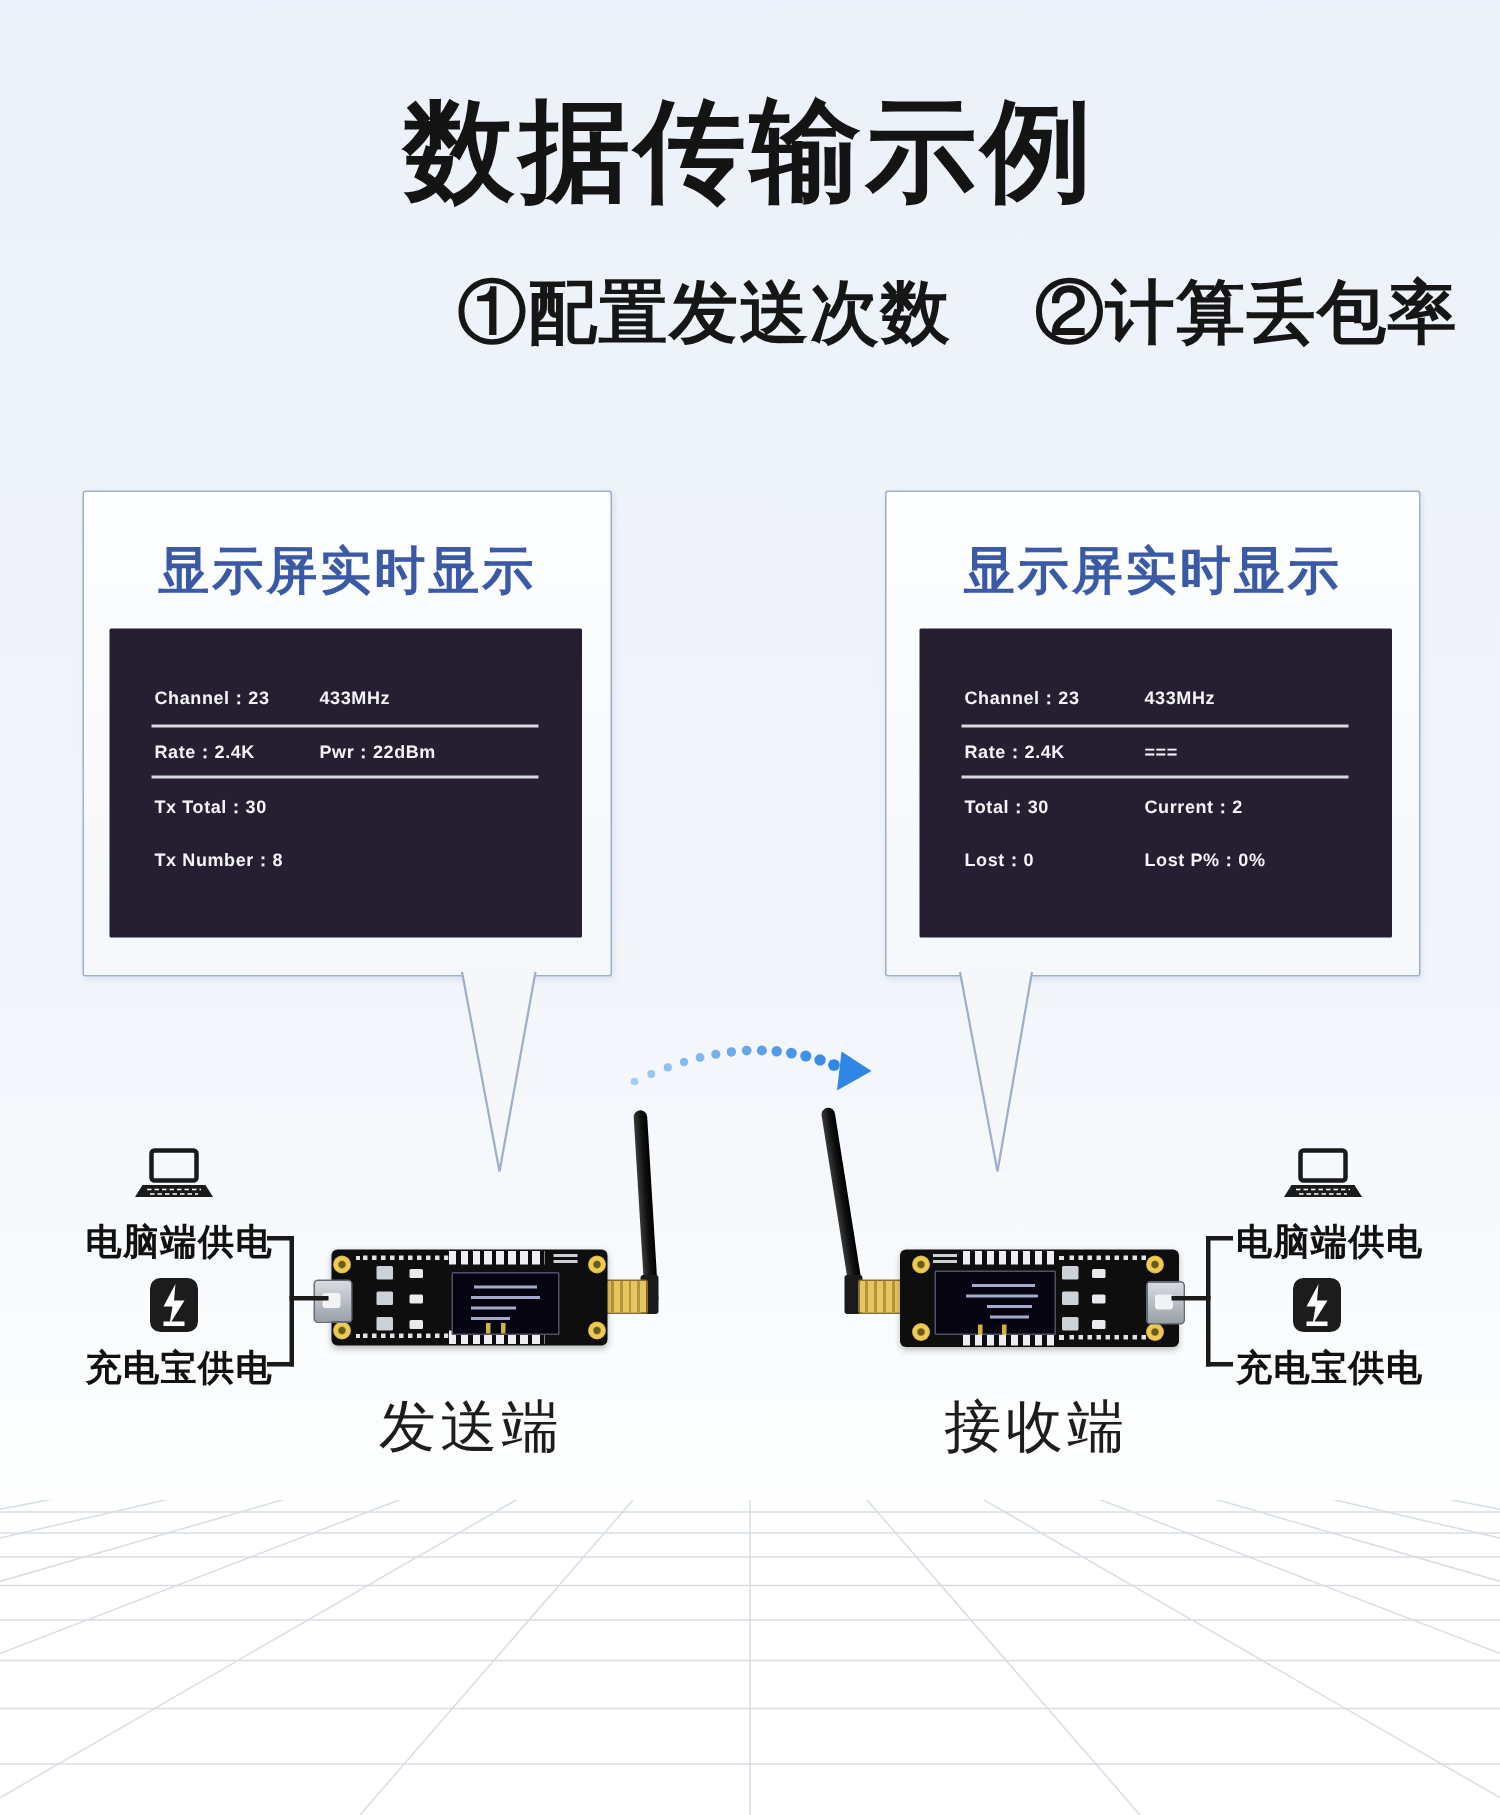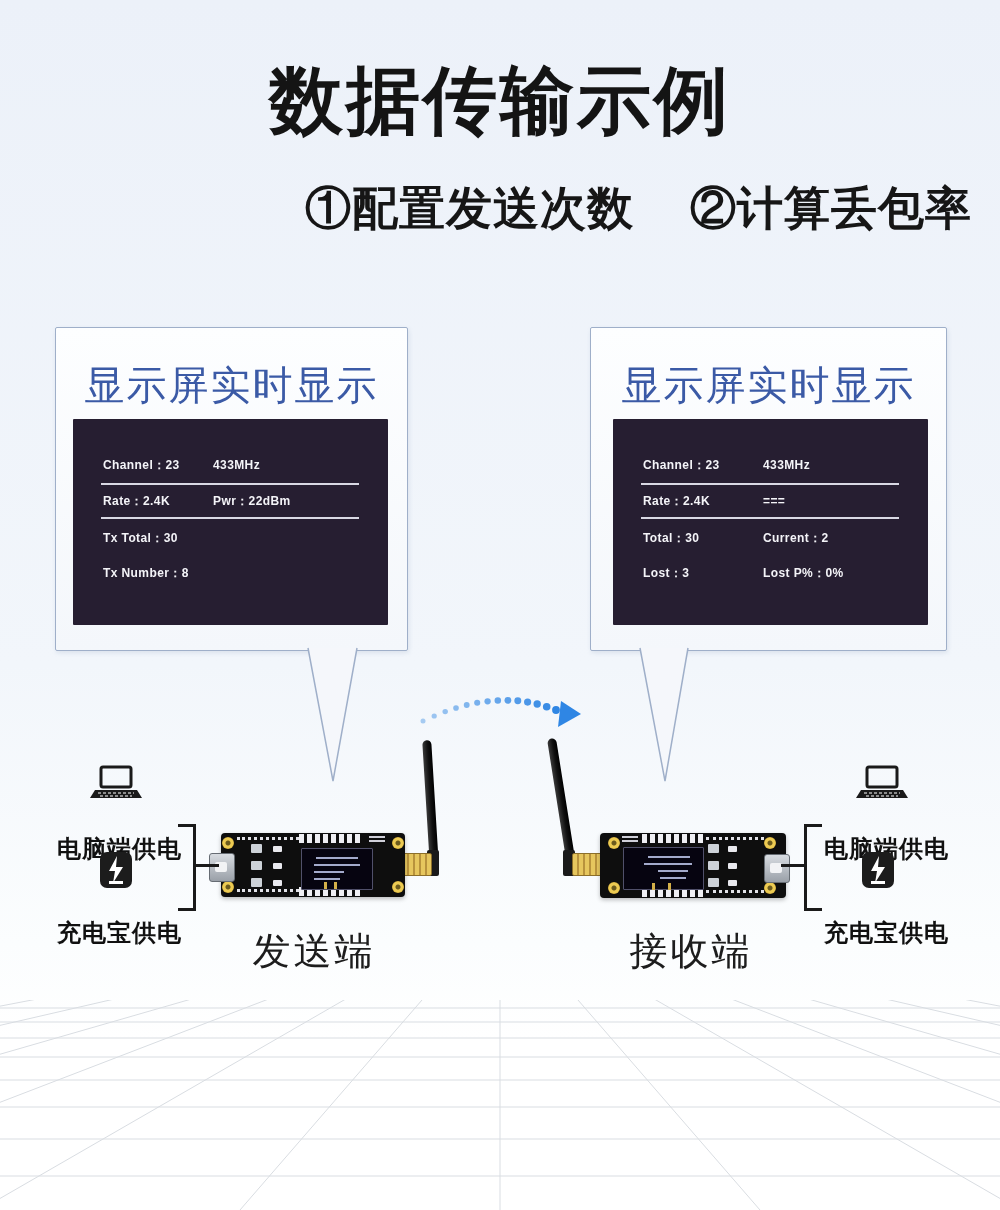--- a/index.html
+++ b/index.html
@@ -22,21 +22,21 @@
   .callout{
     position:absolute; top:327px; height:322px;
     background:linear-gradient(180deg,#fdfeff, #f4f7fb);
     border:1.5px solid #9fafc9; border-radius:2px;
     box-shadow:1px 2px 4px rgba(140,160,190,.22);
   }
   .callout.left{left:55px; width:351px;}
   .callout.right{left:590px; width:355px;}
   .callout-header{
     position:absolute; top:30px; left:0; width:100%; text-align:center;
-    font-size:40px; font-weight:400; color:#3b5aa6; letter-spacing:2px;
+    font-size:34px; font-weight:700; color:#3b5aa6; letter-spacing:2px;
   }
   .screen{
     position:absolute; left:17px; top:91px; width:315px; height:206px;
     background:#261e31; border-radius:1px;
   }
   .callout.right .screen{left:22px;}
   .srow{
     position:absolute; left:30px; white-space:nowrap;
     font-size:12px; font-weight:700; color:#f4f4f8; letter-spacing:.4px;
   }
@@ -77,21 +77,21 @@
   .dotsrow{position:absolute; width:62px; border-top:3px dotted #e2e2e8; height:0;}
   .oled{position:absolute; background:#060410; border:1px solid #50506a; border-radius:1px;}
   .obar{position:absolute; height:2px; background:#a3aacb;}
   .chip{position:absolute; width:11px; height:9px; background:#cdd2d8; border-radius:1px;}
   .pad{position:absolute; width:9px; height:6px; background:#e9e9ee; border-radius:1px;}
   .gpin{position:absolute; width:3px; height:7px; background:#d3b04a;}
   .logo{position:absolute; width:16px; height:8px;
     background:linear-gradient(180deg,#cfcfd8 0 2px, transparent 2px 4px, #cfcfd8 4px 6px, transparent 6px);}
   
   .bline{position:absolute; background:#1a1a1a;}
-  .plabel{position:absolute; font-size:24px; font-weight:700; color:#111; letter-spacing:1px;margin-top:21px;}
+  .plabel{position:absolute; font-size:24px; font-weight:700; color:#111; letter-spacing:1px;}
   .powerbank{position:absolute; width:32px; height:36px; background:#1c1c1c; border-radius:7px;}
   .mod-label{position:absolute; top:926px; width:200px; text-align:center;
     font-size:38px; font-weight:500; color:#1d1d1d; letter-spacing:3px;}
   
   .floor{position:absolute; left:0; top:1000px; width:1000px; height:210px;}
   .note{
     position:absolute; top:1080px; left:0; width:100%; text-align:center;
     font-size:49px; font-weight:700; color:#e60112; letter-spacing:2px;
   }
 </style>
@@ -121,21 +121,21 @@
   </svg>
 
   <div class="callout right">
     <div class="callout-header">显示屏实时显示</div>
     <div class="screen">
       <div class="srow r1"><span class="cl">Channel：23</span><span class="cr">433MHz</span></div>
       <div class="sdiv d1"></div>
       <div class="srow r2"><span class="cl">Rate：2.4K</span><span class="cr">===</span></div>
       <div class="sdiv d2"></div>
       <div class="srow r3"><span class="cl">Total：30</span><span class="cr">Current：2</span></div>
-      <div class="srow r4"><span class="cl">Lost：3</span><span class="cr">Lost P%：0%</span></div>
+      <div class="srow r4"><span class="cl">Lost：0</span><span class="cr">Lost P%：0%</span></div>
     </div>
   </div>
   <svg class="tail right" viewBox="0 0 70 138">
     <path d="M12,0 L37,133 L60,0" fill="#f5f7fb" stroke="#9fafc9" stroke-width="1.5"></path>
   </svg>
 
   <svg class="arc" viewBox="0 0 200 70">
     <g id="arc-dots">
         <circle cx="23.0" cy="41.0" r="2.50" fill="#2f86e4" opacity="0.40"></circle>
         <circle cx="34.2" cy="36.0" r="2.61" fill="#2f86e4" opacity="0.45"></circle>

